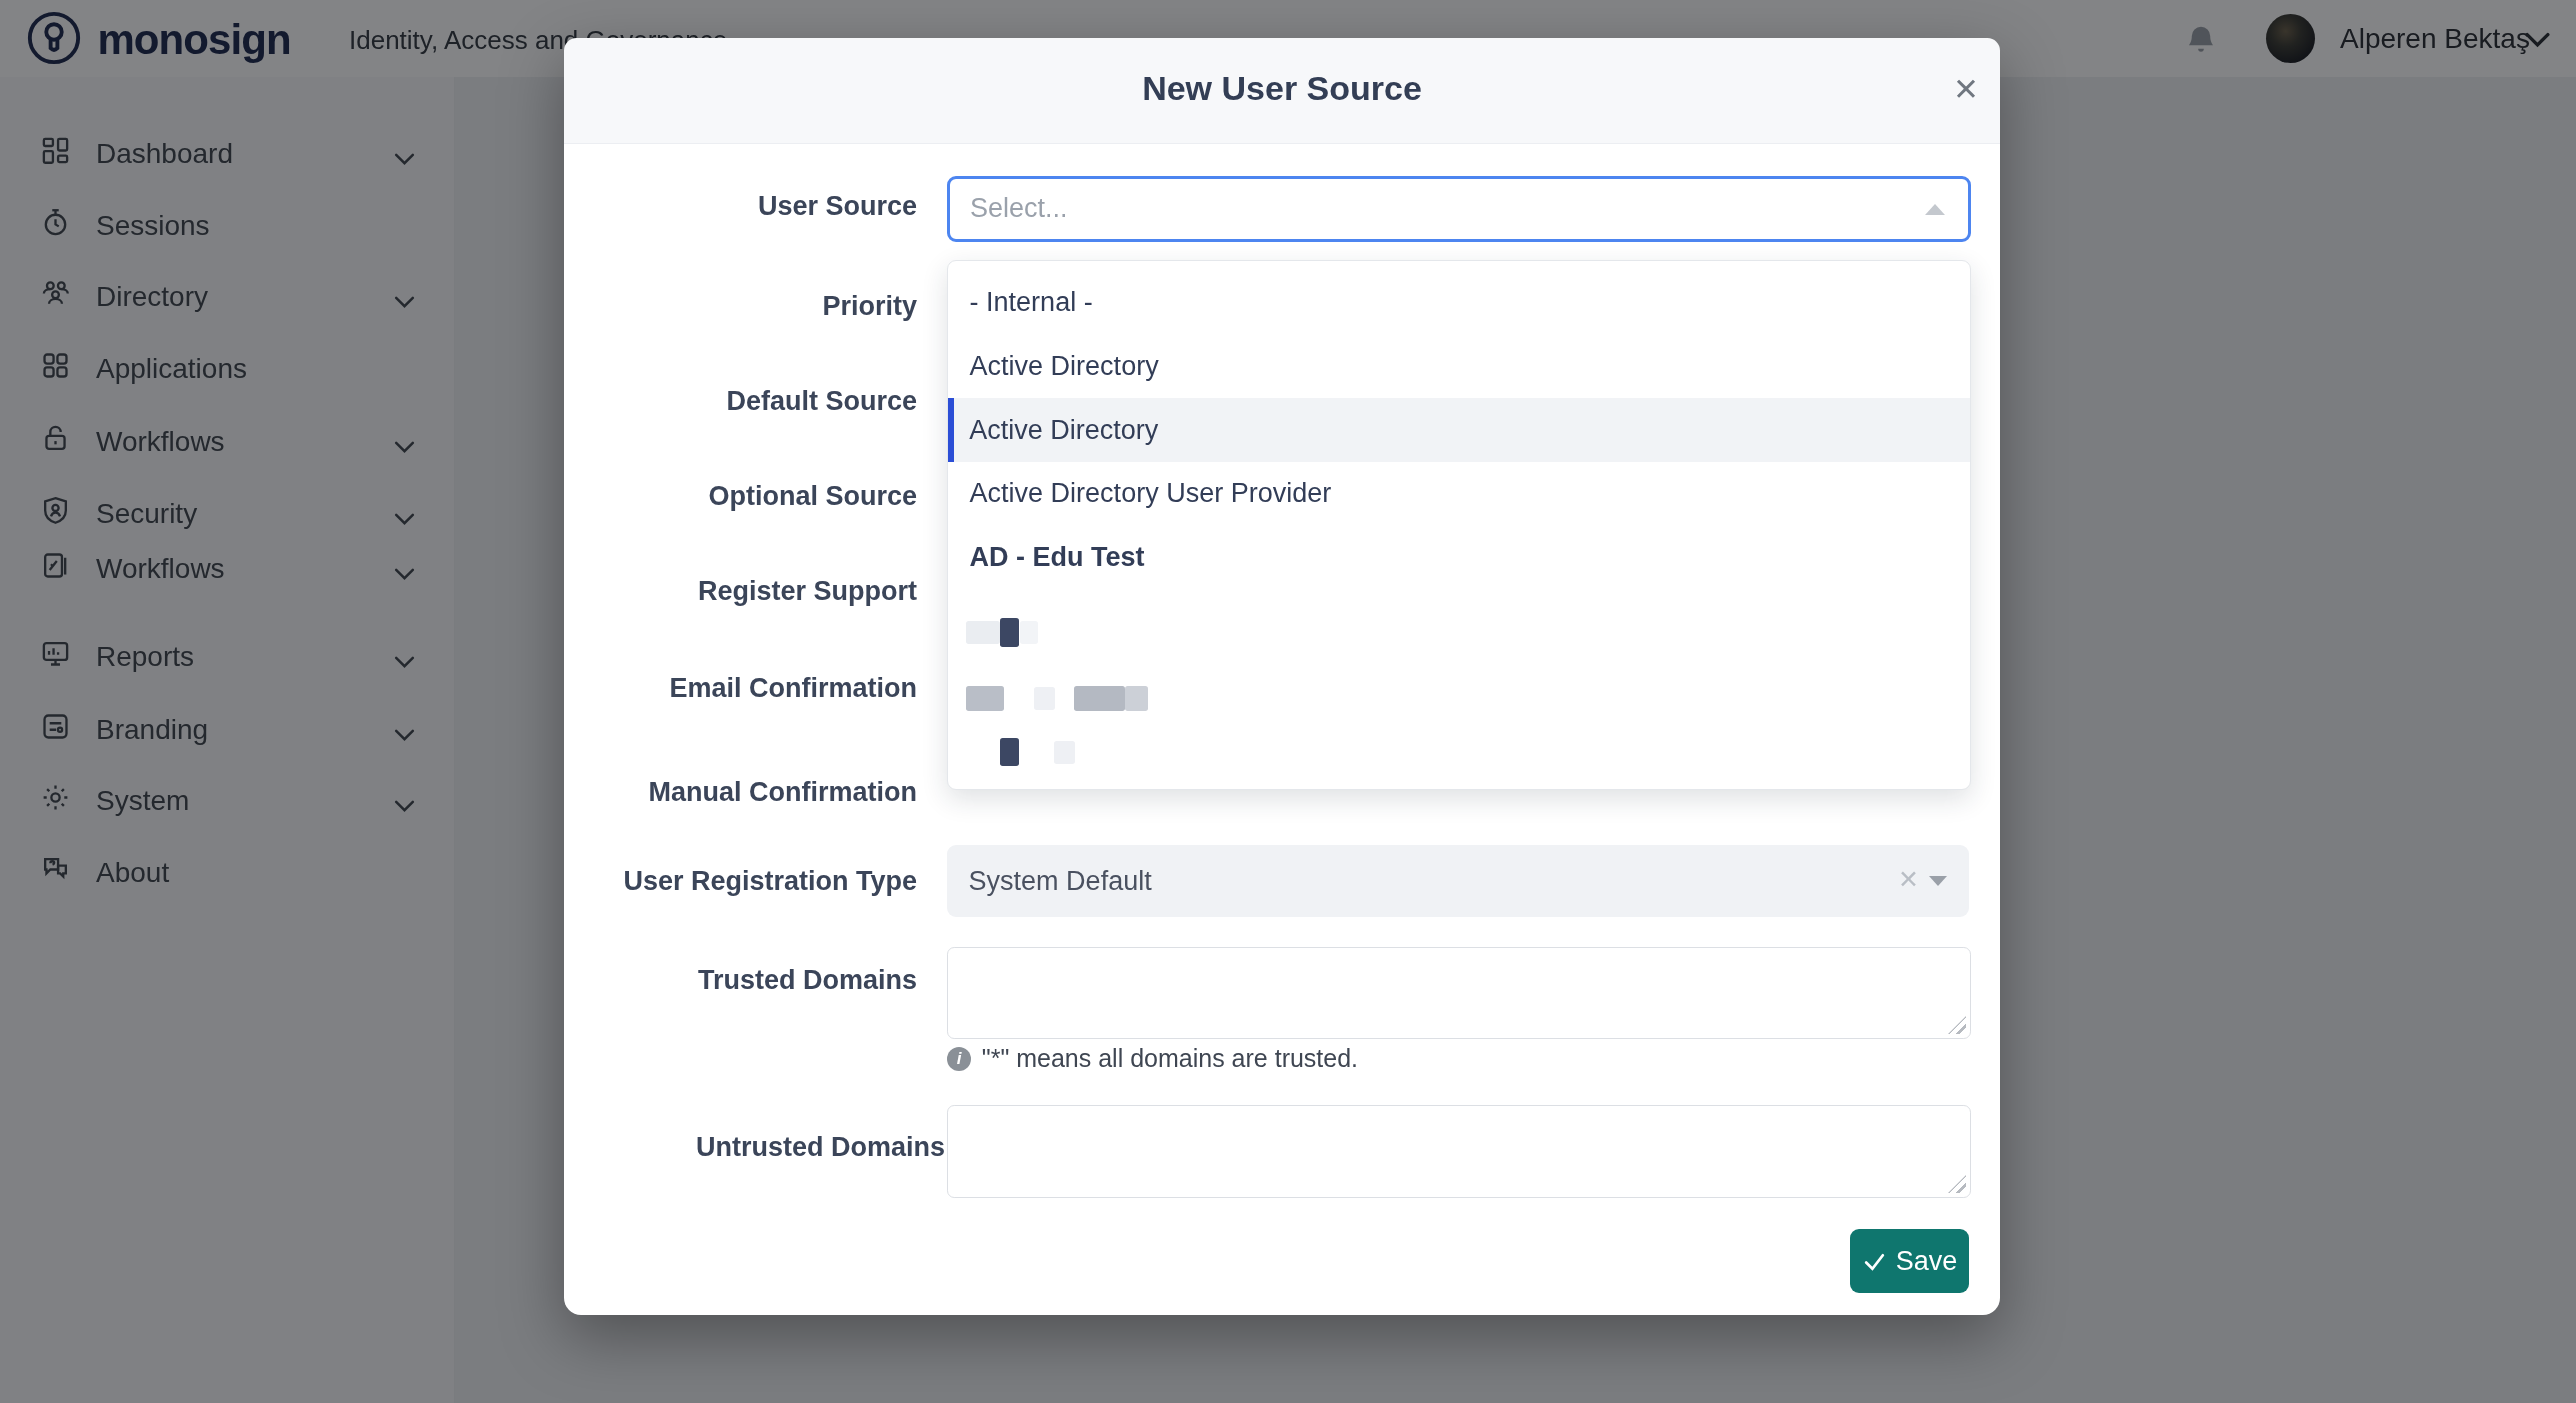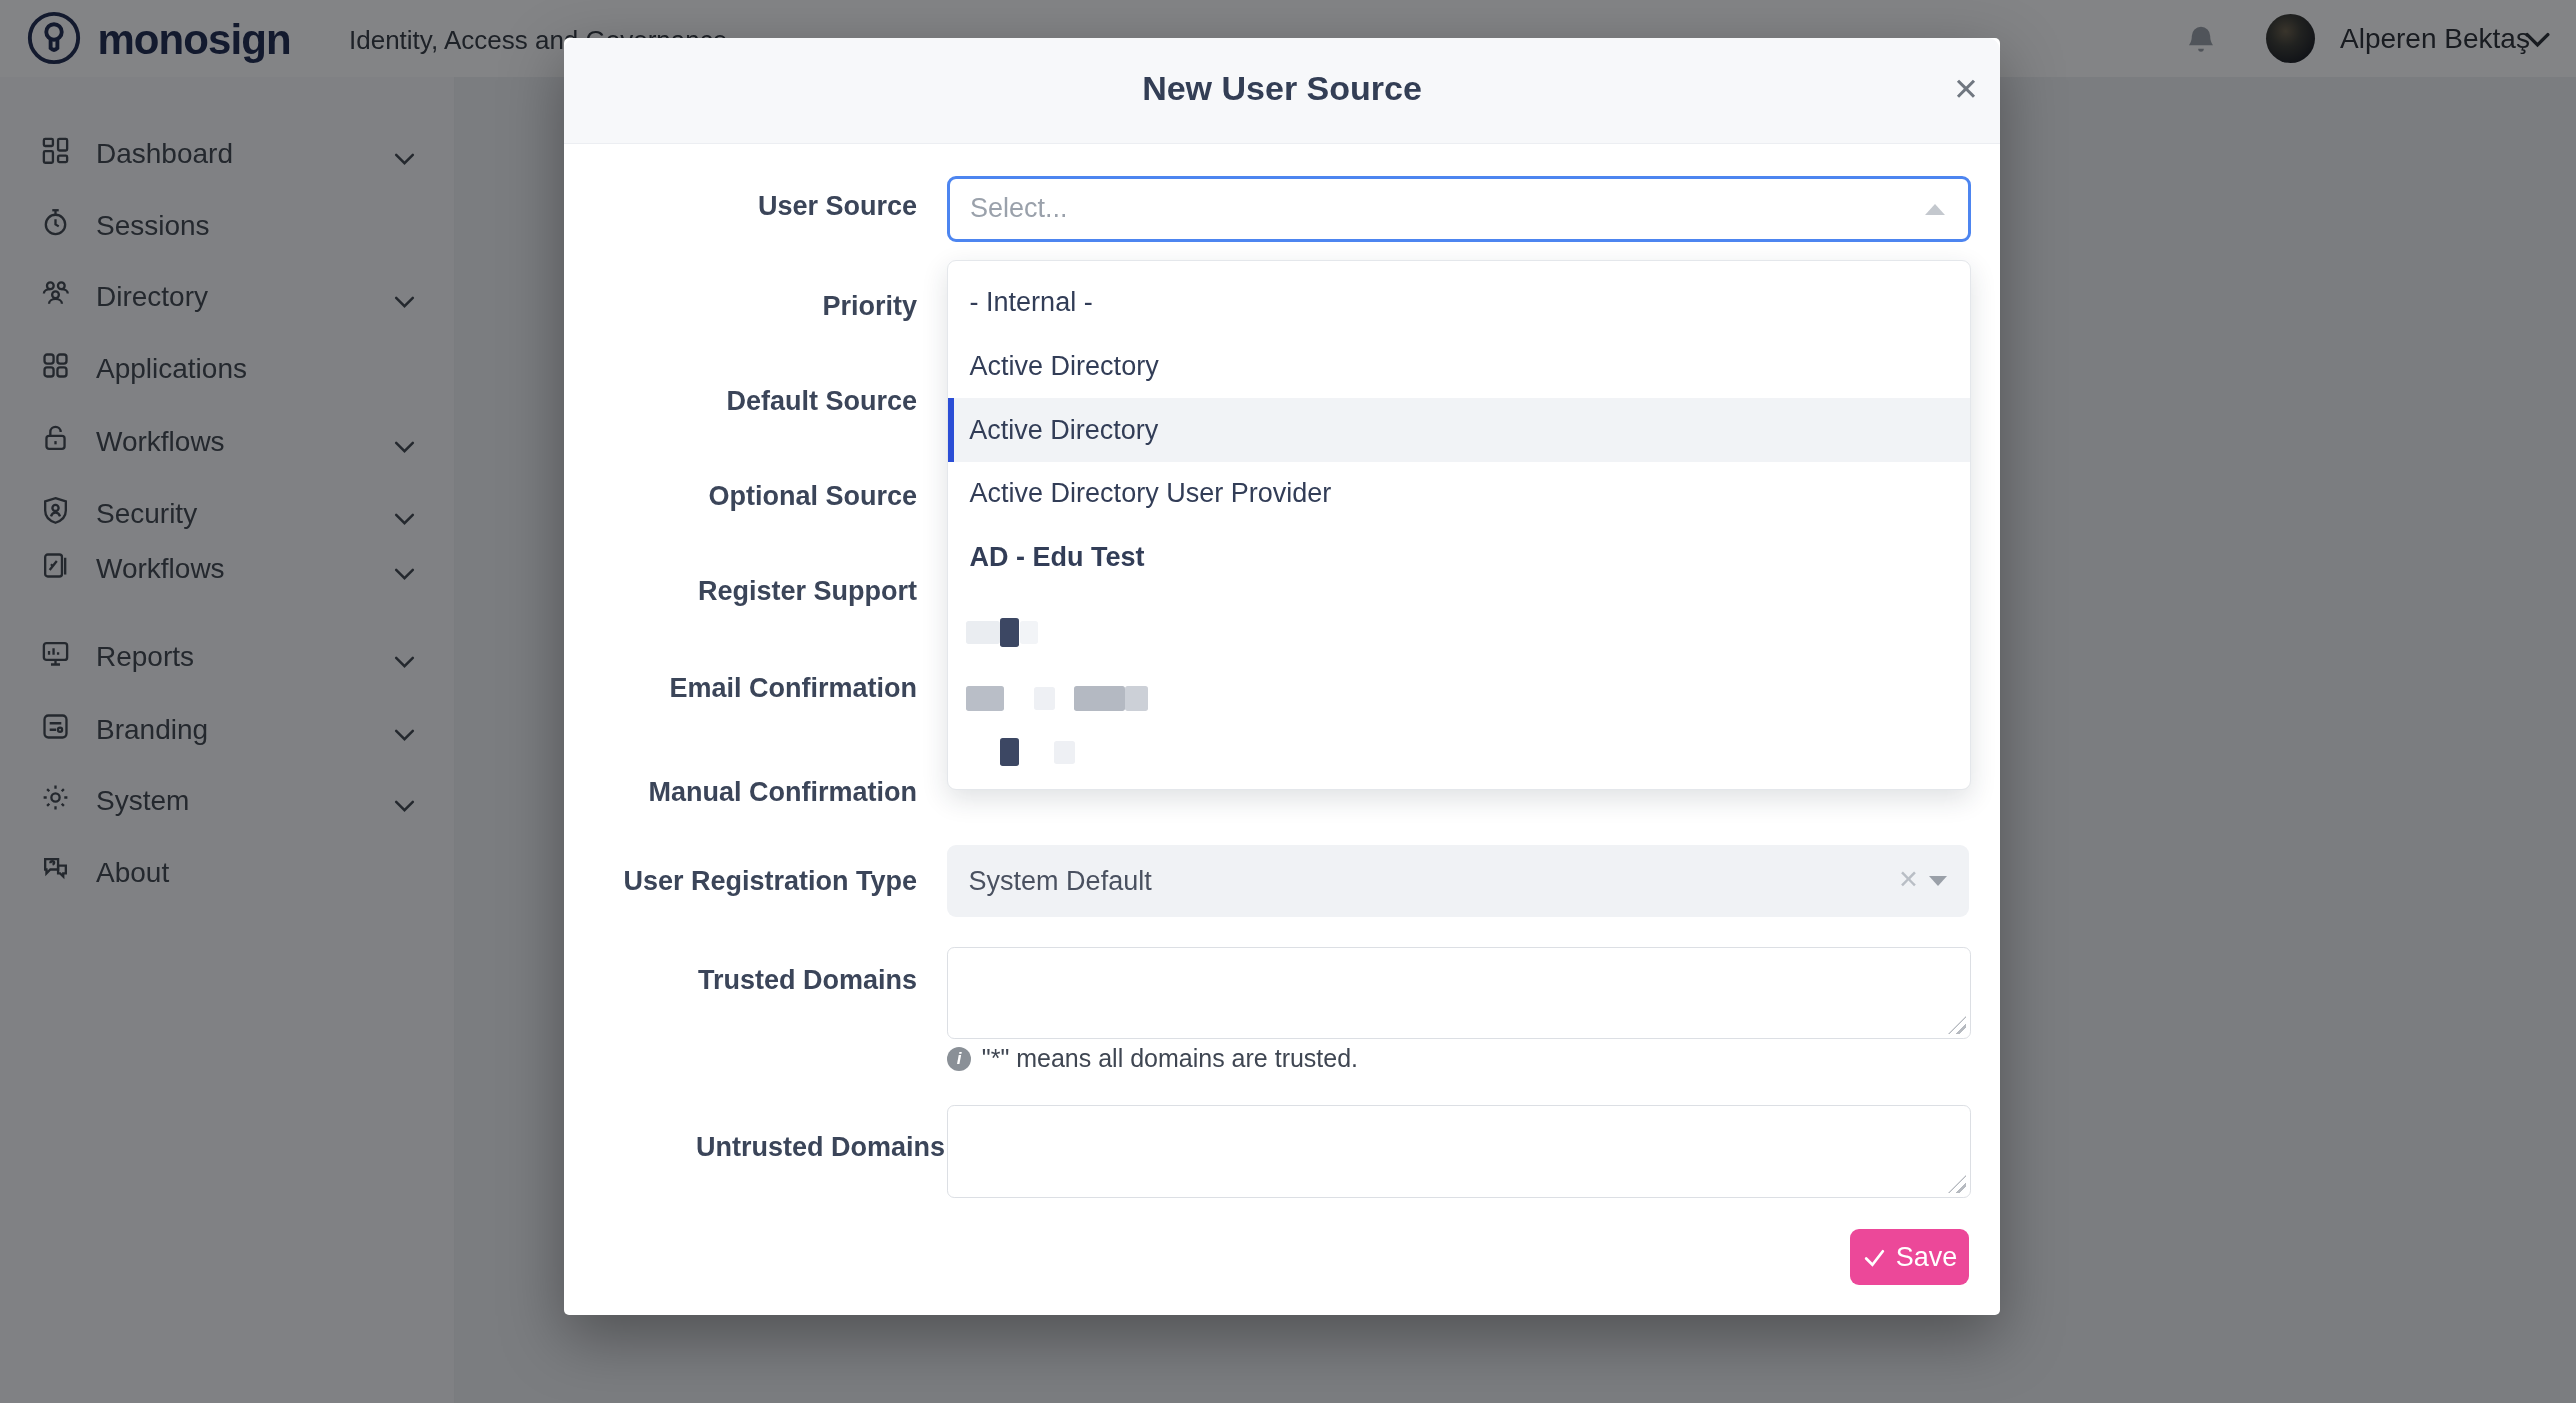--- a/index.html
+++ b/index.html
@@ -63,21 +63,21 @@
   .th-text { position:absolute; left:200px; top:23.4px; font-size:27px; font-weight:600; color:#343c4e; }
   .sort-icon { position:absolute; top:29px; width:23.4px; height:21.6px; }
   .sort-icon b { position:absolute; left:0; height:3.6px; background:#868e96; border-radius:1.8px; }
   .sort-icon b:nth-child(1){ top:0; width:23.4px; }
   .sort-icon b:nth-child(2){ top:8px; width:11.7px; }
   .sort-icon b:nth-child(3){ top:16px; width:16px; }
 
   
   .backdrop { position:absolute; inset:0; background:rgba(8,10,14,0.5); z-index:50; }
   .modal { position:absolute; left:564px; top:38px; width:1436px; height:1277px; background:#ffffff;
-           border-radius:5px; box-shadow:0 21.6px 63px rgba(0,0,0,.35); z-index:100;padding-left:32px; }
+           border-radius:17px; box-shadow:0 21.6px 63px rgba(0,0,0,.35); z-index:100;padding-left:32px; }
   .modal-header { position:absolute; left:0; top:0; width:100%; height:106px; background:#f7f8fa;
            border-bottom:0.9px solid #eceef2; border-radius:12.6px 12.6px 0 0; }
   .modal-title { position:absolute; left:0; top:31px; width:100%; text-align:center; font-size:34px;
            font-weight:600; color:#333e55; }
   .modal-close { position:absolute; left:1382px; top:32px; width:40px; height:40px; font-size:31px;
            color:#707780; text-align:center; line-height:40px; cursor:default; }
 
   .form-label { position:absolute; left:0; width:353px; text-align:right; font-size:27px; font-weight:600;
            color:#3b4559; }
 
@@ -107,21 +107,21 @@
            border-radius:7.2px; resize:none; outline:none; font-size:25px; font-family:inherit; padding:12.6px; }
   .resize-grip { position:absolute; width:18px; height:18px;
            background:repeating-linear-gradient(-45deg, transparent 0 4.5px, #b6bac0 4.5px 7.2px);
            clip-path:polygon(100% 0, 100% 100%, 0 100%); }
 
   .hint-row { position:absolute; left:383px; top:1007px; height:27px; display:flex; align-items:center; gap:10.8px; }
   .hint-icon { width:24px; height:24px; border-radius:50%; background:#8a9097; color:#ffffff; font-size:17px;
            font-weight:700; text-align:center; line-height:24px; font-style:italic; }
   .hint-text { font-size:25px; color:#3f4652; }
 
-  .save-btn { position:absolute; left:1286px; top:1191px; width:119px; height:56px; background:#ec4899;
+  .save-btn { position:absolute; left:1286px; top:1191px; width:119px; height:64px; background:#0f766e;
            border-radius:9px; color:#ffffff; font-size:27px; display:flex; align-items:center;
            justify-content:center; gap:9px; cursor:default; }
 </style>
 </head>
 <body>
 
 <div id="app">
 
   <div class="topbar">
     <div class="brand-wrap">

